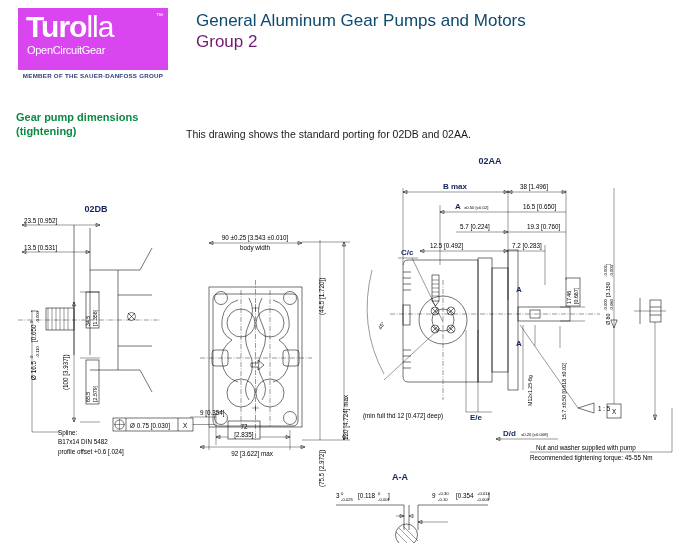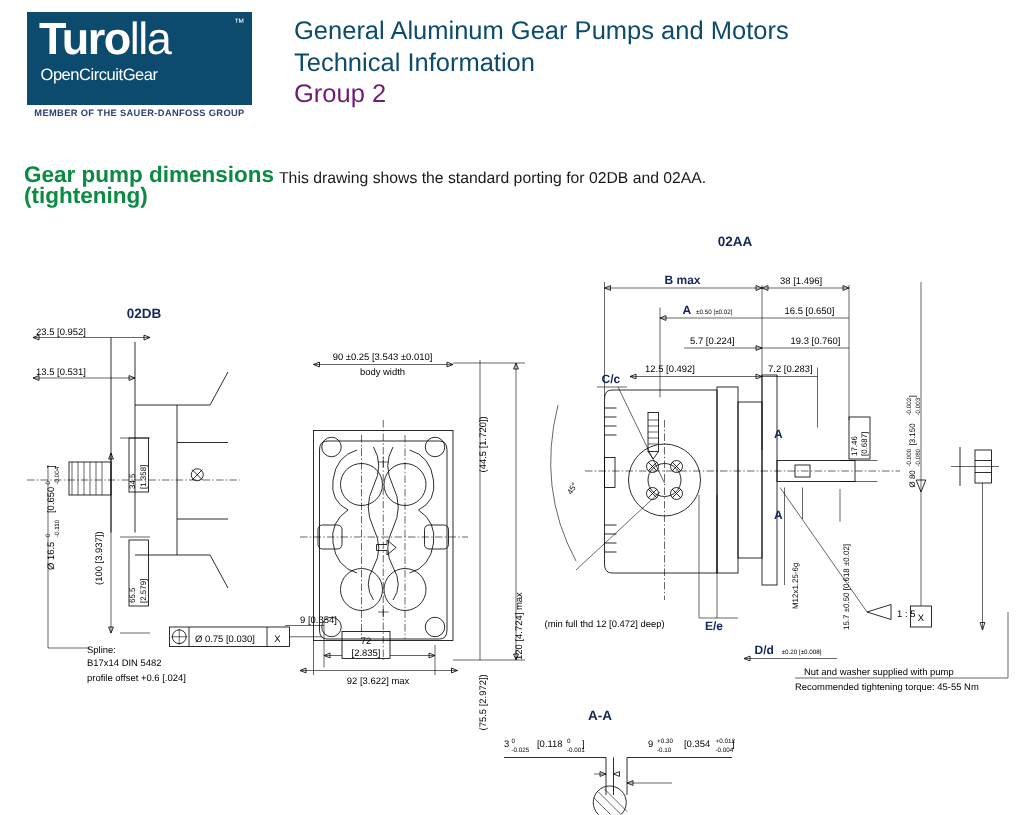--- a/index.html
+++ b/index.html
@@ -1,40 +1,40 @@
 <!DOCTYPE html>
 <html><head>
 <meta charset="utf-8">
 <style>
   html,body{margin:0;padding:0;background:#ffffff;}
   body{width:680px;height:543px;position:relative;overflow:hidden;
        font-family:"Liberation Sans",sans-serif;color:#1a1a1a;}
 
   
   #logo-block{position:absolute;left:18px;top:8px;width:150px;}
-  #logo-box{width:150px;height:62px;background:#0c4a6e;position:relative;}
+  #logo-box{width:150px;height:62px;background:#d946ef;position:relative;}
   #logo-word{position:absolute;left:8px;top:2px;font-size:30px;font-weight:700;
              color:#ffffff;letter-spacing:-1px;font-family:"Liberation Sans",sans-serif;}
   #logo-word .thin{font-weight:400;}
   #logo-tm{position:absolute;right:5px;top:4px;color:#fff;font-size:7px;}
   #logo-sub{position:absolute;left:9px;top:36px;font-size:11px;color:#ffffff;
             letter-spacing:-.3px;text-align:right;}
   #logo-member{margin-top:2px;font-size:6.2px;color:#2b3f78;letter-spacing:.25px;
                text-align:center;width:150px;font-weight:600;}
 
   #title-block{position:absolute;left:196px;top:10px;}
   .t-line{font-size:17px;color:#0c4a6e;line-height:21px;font-weight:400;}
   .t-line.green{color:#701a75;}
 
   
   #sub-left{position:absolute;left:16px;top:110px;width:170px;
-            font-size:15px;font-weight:700;color:#0a8a42;line-height:14px;}
+            font-size:11px;font-weight:700;color:#0a8a42;line-height:14px;}
   #sub-right{position:absolute;left:186px;top:110px;}
   #sub-code{font-size:11.5px;font-weight:700;color:#0a8a42;}
-  #sub-desc{font-size:10.5px;color:#1a1a1a;margin-top:3px;}
+  #sub-desc{font-size:10.5px;color:#1a1a1a;margin-top:18px;}
 
   
   #drawing{position:absolute;left:0;top:150px;width:680px;height:393px;}
   #drawing svg{display:block;}
 
   .lbl{font-family:"Liberation Sans",sans-serif;font-size:6.3px;fill:#000;}
   .lbl-s{font-family:"Liberation Sans",sans-serif;font-size:5.3px;fill:#000;}
   .lbl-xs{font-family:"Liberation Sans",sans-serif;font-size:4.2px;fill:#000;}
   .lbl-b{font-family:"Liberation Sans",sans-serif;font-size:8px;fill:#14255c;font-weight:700;}
   .lbl-h{font-family:"Liberation Sans",sans-serif;font-size:9px;fill:#14255c;font-weight:700;}
@@ -50,21 +50,20 @@
   <div id="logo-box">
     <div id="logo-word"><span>Turo</span><span class="thin">lla</span></div>
     <div id="logo-tm">™</div>
     <div id="logo-sub">OpenCircuitGear</div>
   </div>
   <div id="logo-member">MEMBER OF THE SAUER-DANFOSS GROUP</div>
 </div>
 
 <div id="title-block">
   <div class="t-line">General Aluminum Gear Pumps and Motors</div>
-  <div class="t-line">Technical Information</div>
   <div class="t-line green">Group 2</div>
 </div>
 
 <div id="sub-left">
   <div>Gear pump dimensions</div>
   <div>(tightening)</div>
 </div>
 <div id="sub-right">
   <div id="sub-desc">This drawing shows the standard porting for 02DB and 02AA.</div>
 </div>

